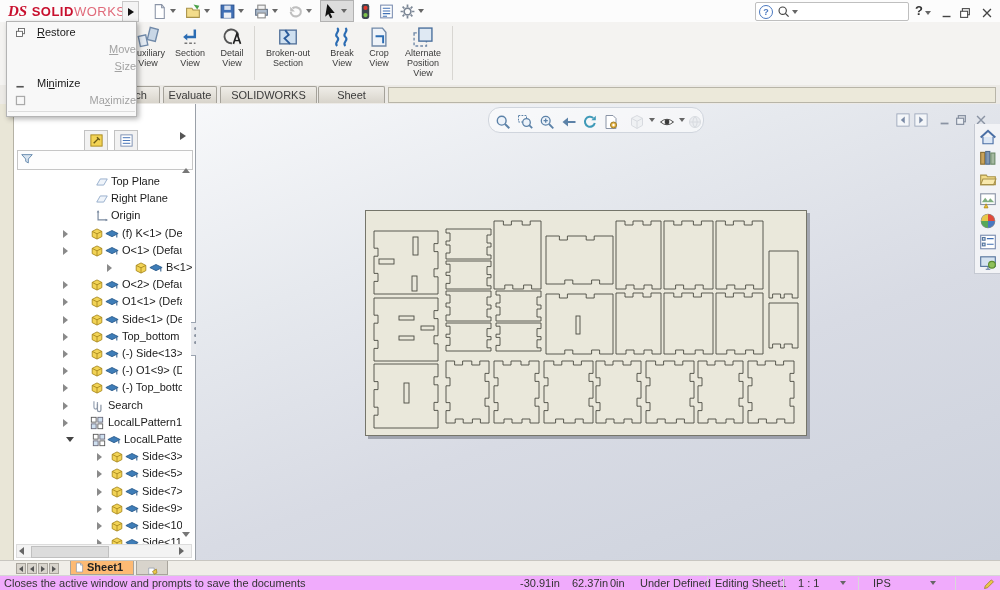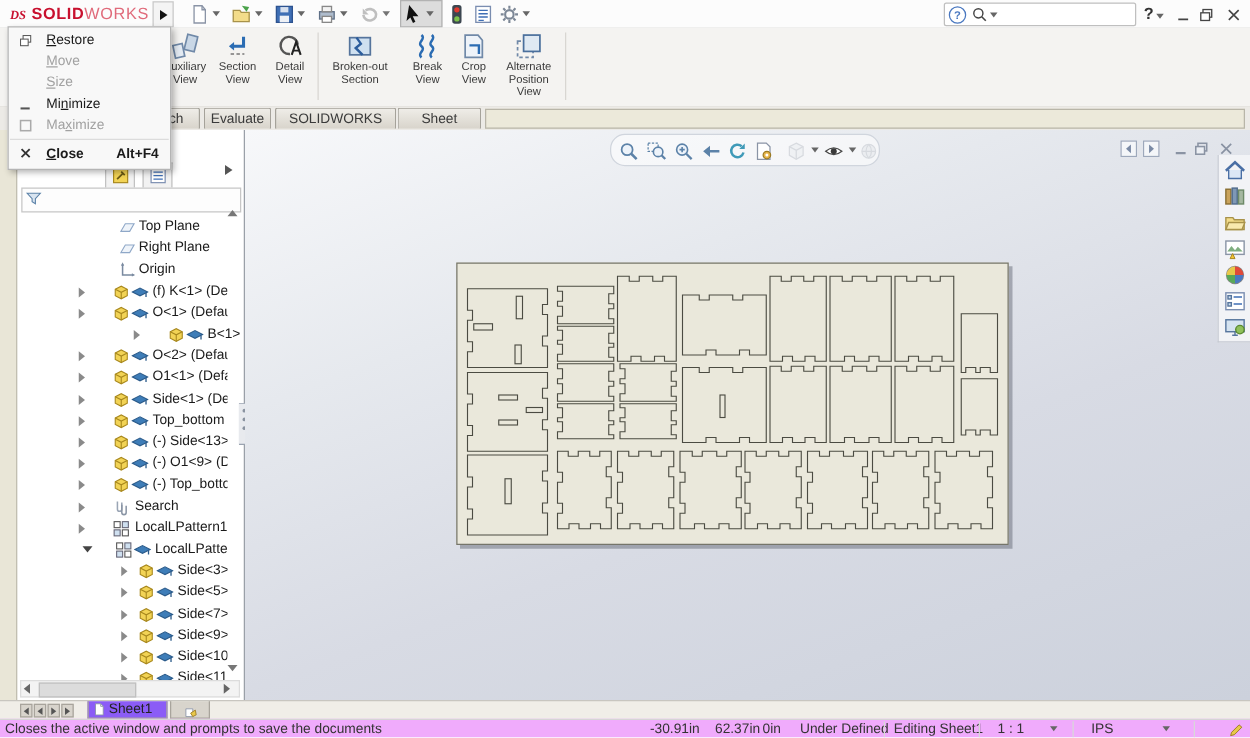--- a/index.html
+++ b/index.html
@@ -4,21 +4,21 @@
 <style>
   html,body{margin:0;padding:0;}
   body{width:1000px;height:590px;overflow:hidden;font-family:"Liberation Sans",sans-serif;
        -webkit-font-smoothing:antialiased;background:#fff;position:relative;}
   .abs{position:absolute;}
   .ic{display:inline-block;vertical-align:middle;}
   .dim{opacity:.45;}
   
   #titlebar{left:0;top:0;width:1000px;height:22px;background:#fcfcfc;border-bottom:1px solid #d9d9d9;}
   #logo{left:8px;top:2px;height:18px;line-height:18px;white-space:nowrap;}
-  .logo-ds{font-style:italic;font-weight:bold;font-size:10px;color:#c8102e;font-family:"Liberation Serif",serif;}
+  .logo-ds{font-style:italic;font-weight:bold;font-size:15px;color:#c8102e;font-family:"Liberation Serif",serif;}
   .logo-solid{font-weight:bold;font-size:13px;color:#c8102e;letter-spacing:.5px;}
   .logo-works{font-weight:normal;font-size:13px;color:#e06a7a;letter-spacing:.5px;}
   #menu-expand{left:122px;top:1px;width:15px;height:19px;border:1px solid #c9c9c9;background:#f4f4f4;}
   #menu-expand .tri{position:absolute;left:5px;top:6px;width:0;height:0;border-top:4px solid transparent;border-bottom:4px solid transparent;border-left:6px solid #111;}
   #qat{left:150px;top:1px;height:20px;display:flex;align-items:center;}
   .qbtn{height:20px;display:flex;align-items:center;padding:0 1px;margin-right:2px;}
   .qbtn svg{width:17px;height:17px;}
   .qbtn.pressed{background:#dcdcdc;border:1px solid #b2b2b2;}
   .caret{width:0;height:0;border-left:3px solid transparent;border-right:3px solid transparent;border-top:4px solid #666;display:inline-block;margin:0 5px 0 2px;}
   #title{left:470px;top:4px;width:220px;text-align:center;font-size:11px;color:#3a3a3a;}
@@ -73,34 +73,34 @@
   
   #taskpane{left:974px;top:124px;width:26px;height:150px;background:#f2f3f6;border-left:1px solid #c5c9d2;border-bottom:1px solid #c5c9d2;box-sizing:border-box;}
   .tpbtn{position:absolute;left:4px;width:18px;height:18px;}
   .tpbtn svg{width:18px;height:18px;}
   
   #sheettabs{left:0;top:560px;width:1000px;height:15px;background:#f0eee8;border-top:1px solid #c8c6c0;box-sizing:border-box;}
   .navbtn{position:absolute;top:2px;width:10px;height:11px;background:#d8d4cc;border:1px solid #a8a49c;box-sizing:border-box;}
   .navbtn i{position:absolute;left:2px;top:2px;width:0;height:0;}
   .nv-l{border-right:4px solid #555;border-top:3px solid transparent;border-bottom:3px solid transparent;}
   .nv-r{border-left:4px solid #555;border-top:3px solid transparent;border-bottom:3px solid transparent;}
-  #tab-sheet1{position:absolute;left:70px;top:0px;width:64px;height:14px;background:#8b5cf6;border:1px solid #a8a49c;border-top:none;font-size:11px;font-weight:normal;color:#222;box-sizing:border-box;}
+  #tab-sheet1{position:absolute;left:70px;top:0px;width:64px;height:14px;background:#fdba74;border:1px solid #a8a49c;border-top:none;font-size:11px;font-weight:bold;color:#222;box-sizing:border-box;}
   #tab-sheet1 svg{width:11px;height:11px;margin:1px 2px 0 3px;float:left;}
   #tab-add{position:absolute;left:136px;top:0px;width:32px;height:14px;background:#d8d4cc;border:1px solid #a8a49c;border-top:none;box-sizing:border-box;}
   #tab-add svg{width:11px;height:11px;margin:1px 0 0 10px;}
   
   #statusbar{left:0;top:575px;width:1000px;height:15px;background:#f0abfc;border-top:1px solid #d5d5d5;font-size:11px;color:#333;box-sizing:border-box;}
   #statusbar span{position:absolute;top:1px;white-space:nowrap;}
   .ssep{position:absolute;top:1px;width:1px;height:13px;background:#d8d8d8;}
   #statusbar svg{position:absolute;width:12px;height:12px;top:1px;}
   
   #sysmenu{left:6px;top:21px;width:129px;background:#f8f8f8;border:1px solid #b4b4b4;box-shadow:2px 2px 5px rgba(0,0,0,.3);z-index:100;padding:2px 0;font-size:11px;color:#1a1a1a;}
   .mitem{position:relative;height:17px;line-height:17px;padding-left:30px;}
   .mitem svg{position:absolute;left:7px;top:2px;width:13px;height:13px;}
-  .mitem.dis{color:#a2a2a2;}
+  .mitem.dis{color:#a2a2a2;text-align:right;}
   .mitem.bold{font-weight:bold;height:19px;line-height:19px;}
   .mitem .msc{position:absolute;right:9px;}
   .msep{height:1px;background:#dcdcdc;margin:2px 1px;}
 </style>
 </head>
 <body>
 
 <div id="titlebar" class="abs">
   <div id="logo" class="abs">
     <span class="logo-ds">DS</span>
@@ -783,16 +783,13 @@
       </svg><span><u>R</u>estore</span></div>
     <div class="mitem dis"><span><u>M</u>ove</span></div>
     <div class="mitem dis"><span><u>S</u>ize</span></div>
     <div class="mitem"><svg class="ic" viewBox="0 0 16 16">
         <rect x="3" y="11" width="9" height="2" fill="#555"></rect>
       </svg><span>Mi<u>n</u>imize</span></div>
     <div class="mitem dis"><svg class="ic" viewBox="0 0 16 16">
         <rect x="3" y="3" width="10" height="10" fill="none" stroke="#aaa" stroke-width="1.5"></rect>
       </svg><span>Ma<u>x</u>imize</span></div>
     <div class="msep"></div>
-    <div class="mitem bold"><svg class="ic" viewBox="0 0 16 16">
-        <path d="M4 4l8 8M12 4l-8 8" stroke="#333" stroke-width="1.8"></path>
-      </svg><span><u>C</u>lose</span><span class="msc">Alt+F4</span></div>
   </div>
 
 </body></html>

